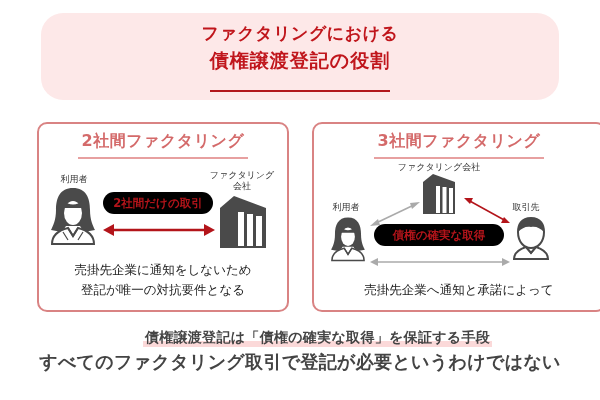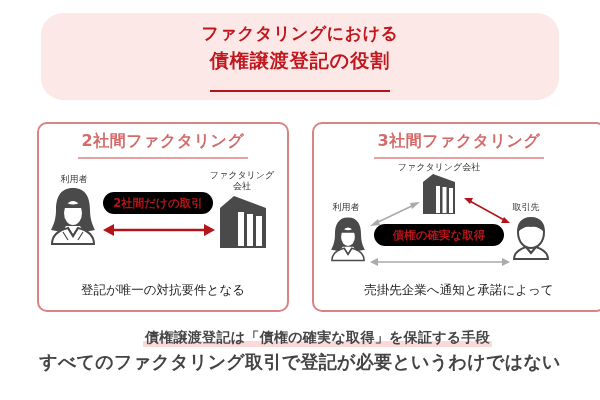--- a/index.html
+++ b/index.html
@@ -97,20 +97,21 @@
   </div>
 
   <svg class="icon" style="left:181px; top:72px;" width="46" height="52" viewBox="0 0 46 52">
     <polygon points="0,12 14,0 46,12 46,52 0,52" fill="#4a4a4a"></polygon>
     <rect x="18" y="16" width="6" height="34" fill="#ffffff"></rect>
     <rect x="27" y="18" width="6" height="32" fill="#ffffff"></rect>
     <rect x="36" y="20" width="6" height="30" fill="#ffffff"></rect>
   </svg>
 
   <div class="card-desc">
+    <div>売掛先企業に通知をしないため</div>
     <div>登記が唯一の対抗要件となる</div>
   </div>
 </div>
 
 <div class="card right">
   <div class="card-title">
     <span>3社間ファクタリング</span>
   </div>
 
   <div class="lbl" style="left:70px; top:38px; width:110px;">ファクタリング会社</div>

